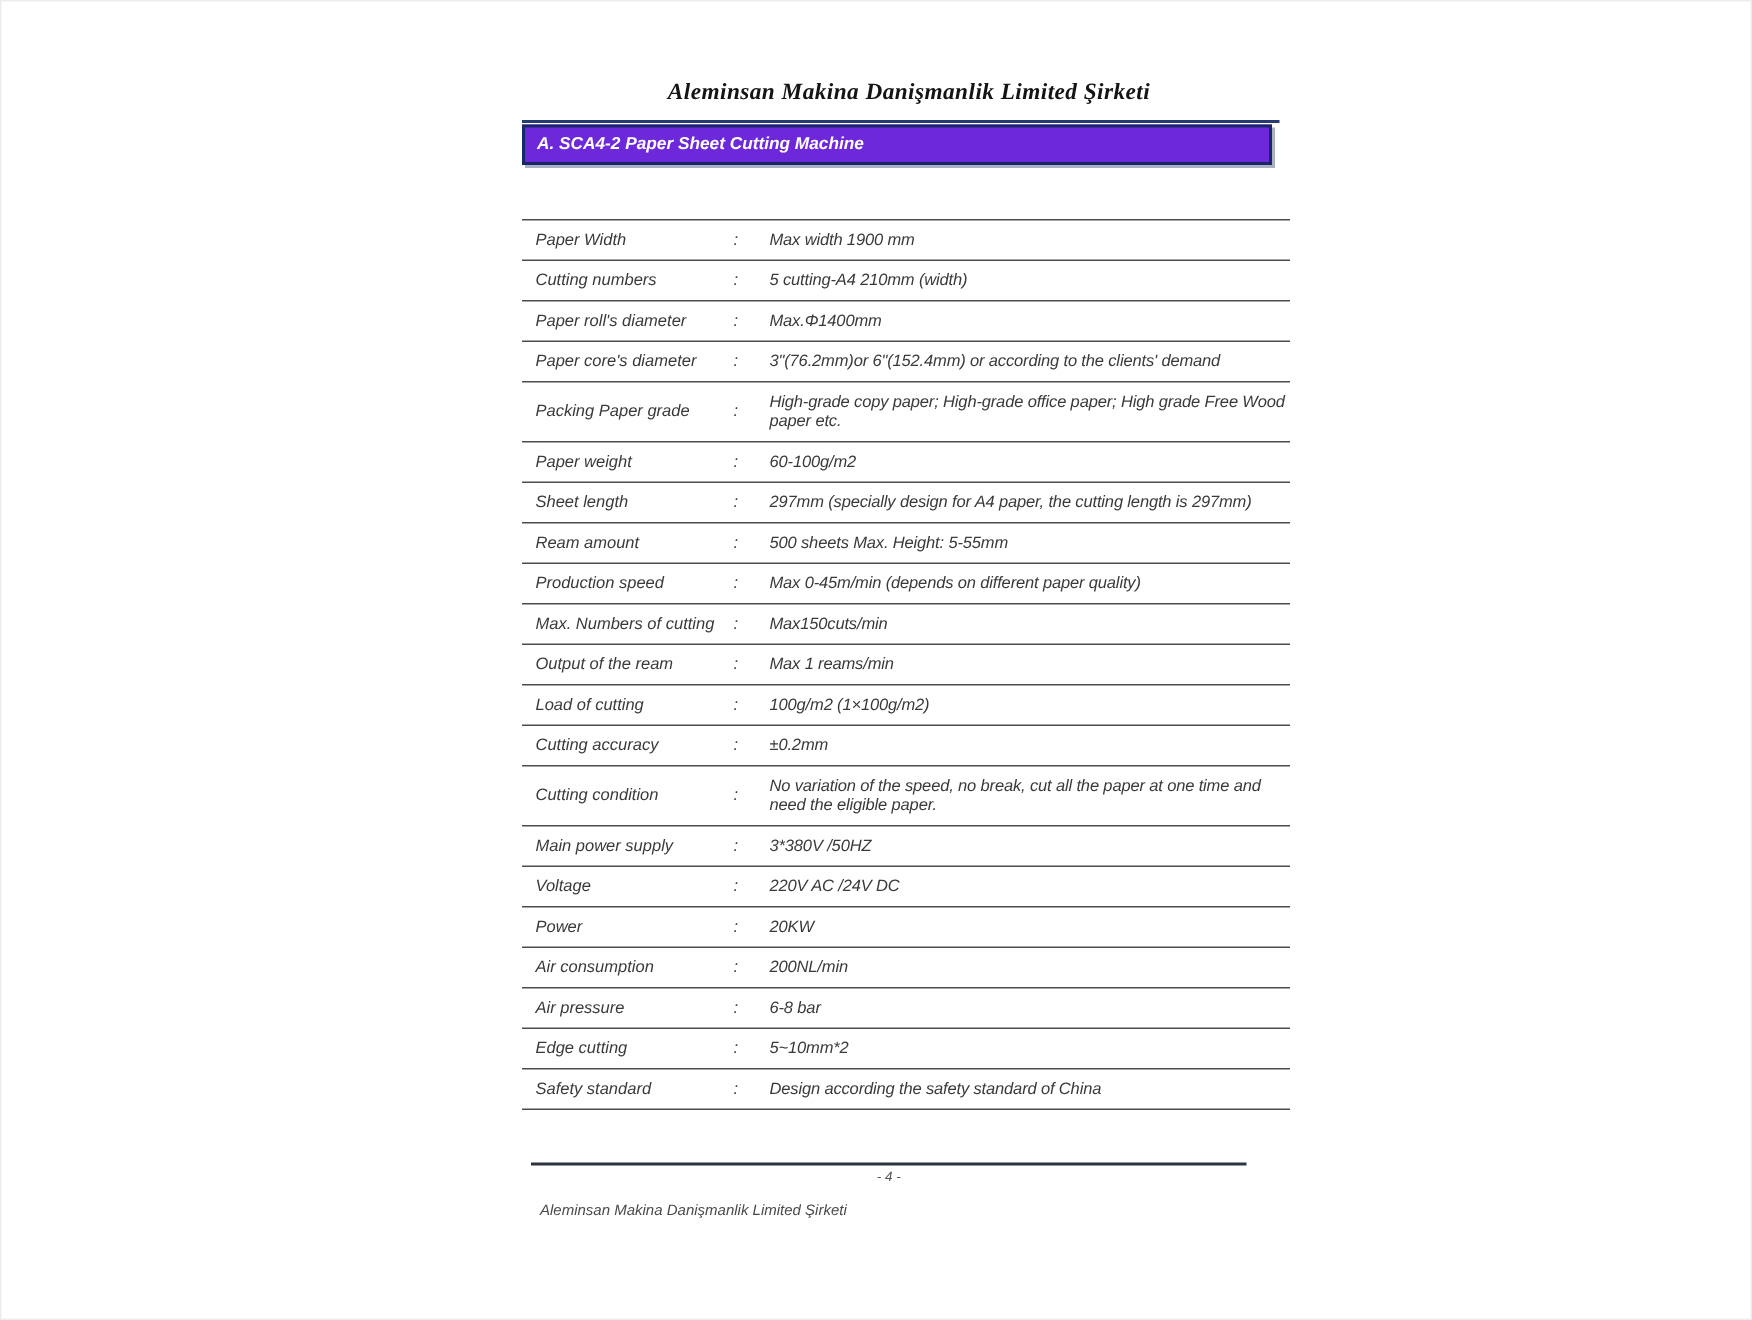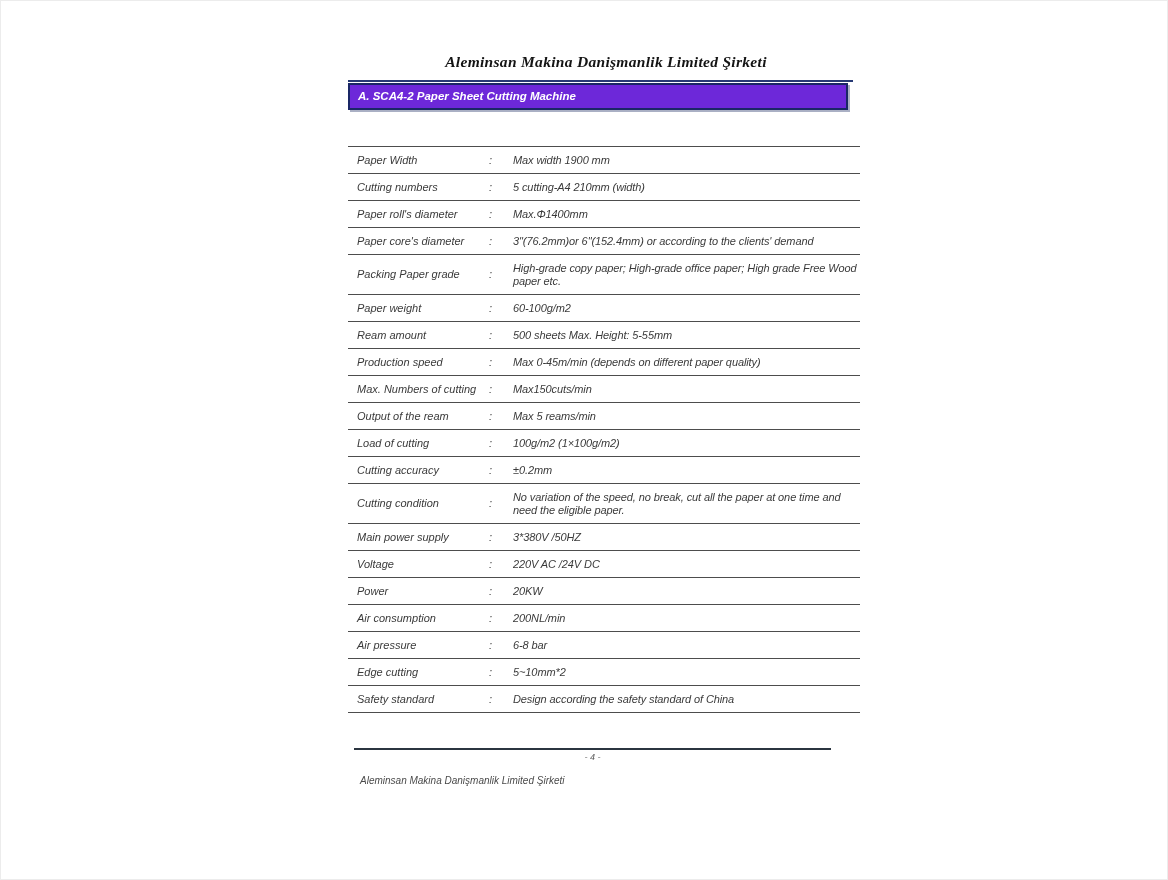--- a/index.html
+++ b/index.html
@@ -158,20 +158,25 @@
             <td class="c-sep">:</td>
             <td class="c-value">High-grade copy paper; High-grade office paper; High grade Free Wood paper etc.</td>
           </tr>
 
           <tr>
             <td class="c-label">Paper weight</td>
             <td class="c-sep">:</td>
             <td class="c-value">60-100g/m2</td>
           </tr>
 
+          <tr>
+            <td class="c-label">Sheet length</td>
+            <td class="c-sep">:</td>
+            <td class="c-value">297mm (specially design for A4 paper, the cutting length is 297mm)</td>
+          </tr>
 
           <tr>
             <td class="c-label">Ream amount</td>
             <td class="c-sep">:</td>
             <td class="c-value">500 sheets Max. Height: 5-55mm</td>
           </tr>
 
           <tr>
             <td class="c-label">Production speed</td>
             <td class="c-sep">:</td>
@@ -180,21 +185,21 @@
 
           <tr>
             <td class="c-label">Max. Numbers of cutting</td>
             <td class="c-sep">:</td>
             <td class="c-value">Max150cuts/min</td>
           </tr>
 
           <tr>
             <td class="c-label">Output of the ream</td>
             <td class="c-sep">:</td>
-            <td class="c-value">Max 5 reams/min</td>
+            <td class="c-value">Max 1 reams/min</td>
           </tr>
 
           <tr>
             <td class="c-label">Load of cutting</td>
             <td class="c-sep">:</td>
             <td class="c-value">100g/m2 (1×100g/m2)</td>
           </tr>
 
           <tr>
             <td class="c-label">Cutting accuracy</td>

